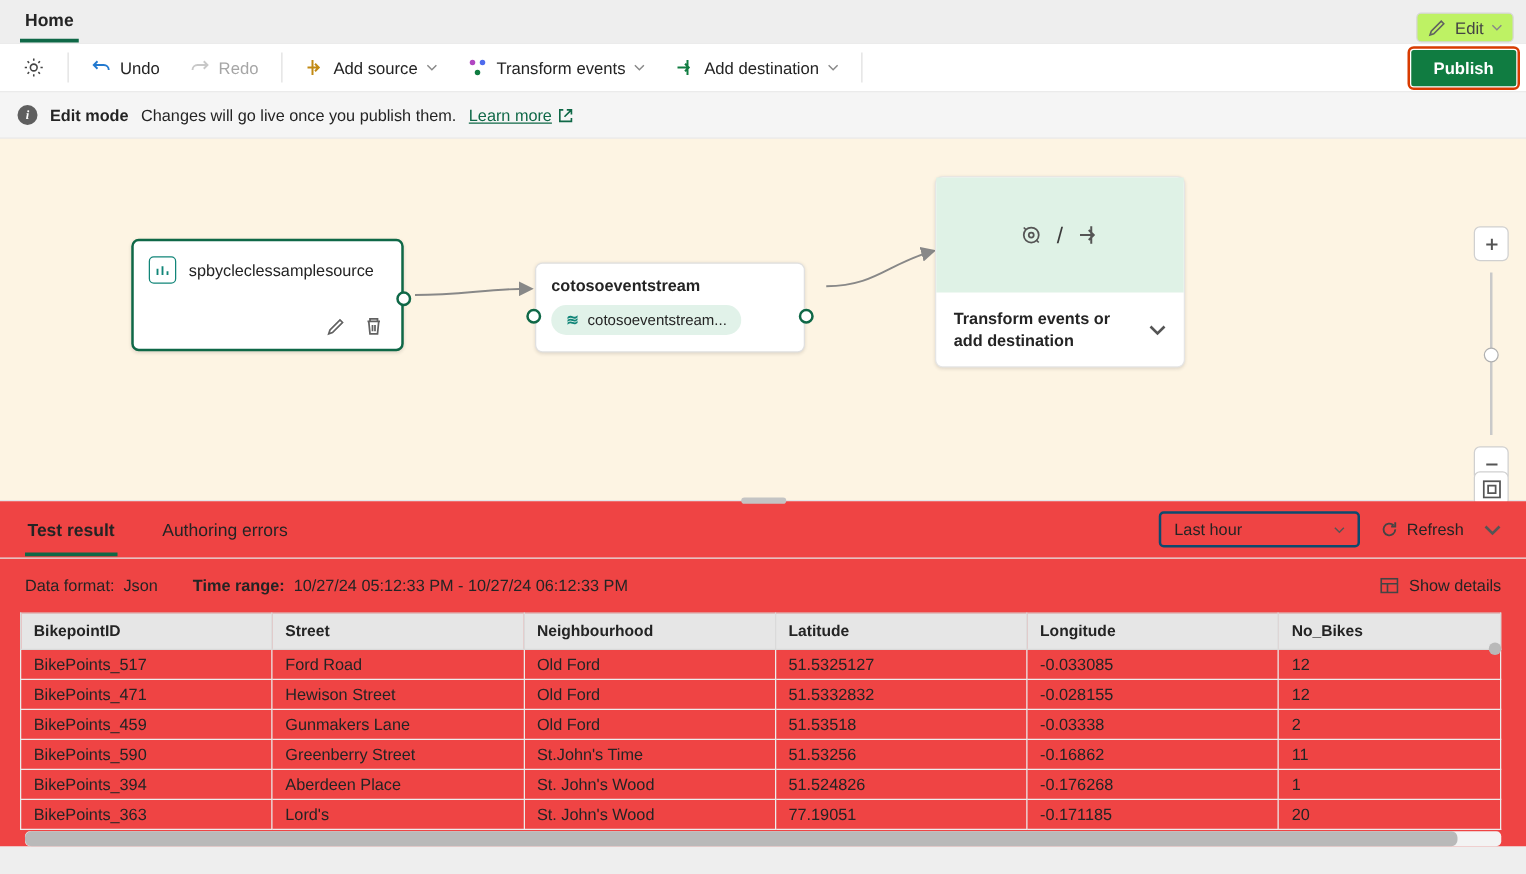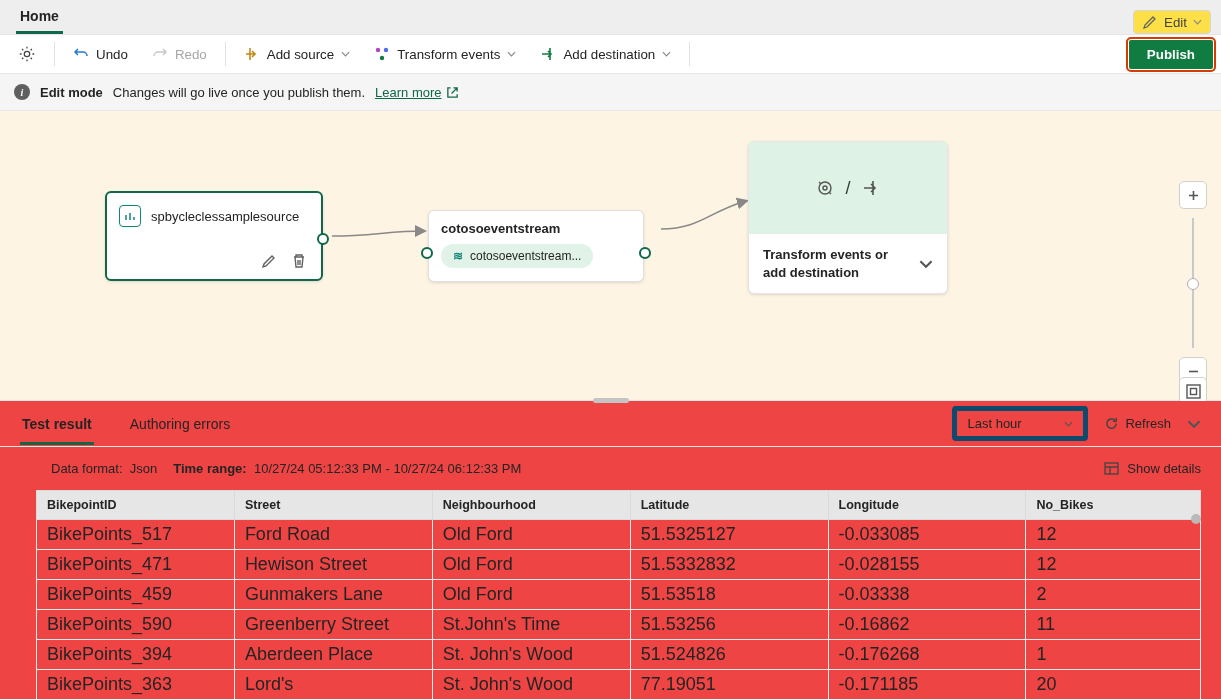--- a/index.html
+++ b/index.html
@@ -1,21 +1,21 @@
 <!DOCTYPE html>
 <html><head>
 <meta charset="utf-8">
 <style>
   * { box-sizing: border-box; margin: 0; padding: 0; }
   body { font-family: "Segoe UI", Arial, sans-serif; font-size: 13px; color: #242424; background: #EEEEEE; width: 1221px; height: 699px; overflow: hidden; }
   
   
   .topbar { display: flex; align-items: flex-end; height: 34px; padding: 0 10px 0 16px; }
   .tab-home { font-size: 14px; font-weight: 600; padding: 7px 4px; border-bottom: 3px solid #0F6847; }
-  .edit-btn { margin-left: auto; display: flex; align-items: center; gap: 6px; border: 1px solid #D6D6D6; border-radius: 4px; background: #fde047; padding: 3px 8px; color: #444; cursor: pointer;}
+  .edit-btn { margin-left: auto; display: flex; align-items: center; gap: 6px; border: 1px solid #D6D6D6; border-radius: 4px; background: #bef264; padding: 3px 8px; color: #444; cursor: pointer;}
   .chev-down { width: 9px; height: 6px; display:inline-block;}
   
   
   .toolbar { display: flex; align-items: center; height: 40px; background: #FFF; border-top: 1px solid #E5E5E5; border-bottom: 1px solid #E5E5E5; padding: 0 8px; gap:4px;}
   .tb-btn { display: inline-flex; align-items: center; gap: 7px; padding: 6px 10px; border-radius: 4px; background: transparent; border: none; cursor: pointer; color: #242424; }
   .tb-btn.disabled { color: #A6A6A6; cursor: default; }
   .tb-sep { width: 1px; background: #E0E0E0; height: 24px; margin: 0 4px; }
   .publish-btn { margin-left: auto; background: #107C41; color: #FFF; font-weight: 600; border: none; padding: 7px 18px; border-radius: 2px; cursor: pointer; outline: 2px solid #D83B01; outline-offset: 1px; }
   
   .icon { width:16px; height:16px; flex:0 0 auto; display:inline-block;}
@@ -58,33 +58,33 @@
   .zoom-fit { position:absolute; right:14px; top:266px; width:28px; height:28px; background:#FFF;border:1px solid #D0D0D0; border-radius:5px; display:flex;align-items:center;justify-content:center;cursor:pointer;}
   
   .drag-handle { position:absolute; left:50%; top:-3px; transform:translateX(-50%); width:36px; height:5px; background:#C4C4C4; border-radius:3px;}
   
   
   .bottom-panel { background:#ef4444; position:relative;}
   .bp-tabs { display:flex; align-items:center; padding:0 20px; border-bottom:1px solid #E6E6E6; height:46px;}
   .bp-tab { padding: 13px 2px; margin-right: 34px; font-size:14px; cursor:pointer;}
   .bp-tab.active { font-weight:600; border-bottom:3px solid #0F6847; padding-bottom:10px;}
   .bp-right { margin-left:auto; display:flex; align-items:center; gap:16px;}
-  .time-filter { border:5px solid #0c4a6e; border-radius:4px; padding:5px 10px; display:flex; align-items:center; gap:8px; width:136px; justify-content:space-between; cursor:pointer;}
+  .time-filter { border:2px solid #0c4a6e; border-radius:4px; padding:5px 10px; display:flex; align-items:center; gap:8px; width:161px; justify-content:space-between; cursor:pointer;}
   .refresh-btn { display:flex;align-items:center;gap:6px; cursor:pointer;}
   .chev-big { width:14px;height:14px; color:#555; cursor:pointer;}
   
-  .bp-meta { display:flex; align-items:flex-end; padding:14px 20px; gap:16px;margin-left:31px;}
+  .bp-meta { display:flex; align-items:flex-end; padding:14px 20px; gap:28px;}
   .bp-meta .label { color:#242424; }
   .show-details { margin-left:auto; display:flex; align-items:center; gap:8px; cursor:pointer;}
   
   
-  .table-wrap { padding:0 20px 0 36px; position:relative;}
+  .table-wrap { padding:0 20px 0 16px; position:relative;}
   table { width: 100%; border-collapse: collapse; table-layout:fixed;}
   th { background:#E6E6E6; text-align:left; font-weight:700; font-size:12.5px; padding:7px 10px; border:1px solid #DADADA;}
-  td { padding:4px 10px; border:1px solid #ECECEC; font-size:18px; white-space:nowrap; overflow:hidden;}
+  td { padding:4px 10px; border:1px solid #ECECEC; font-size:13px; white-space:nowrap; overflow:hidden;}
   
   .vscroll { position:absolute; right:20px; top:22px; width:10px; height:132px; background:transparent;}
   .vscroll .thumb { width:10px; height:10px; background:#B9B9B9; border-radius:5px; margin-top:2px;}
   .hscroll { margin:1px 20px 0 20px; height:12px; background:#F3F3F3; position:relative; border-radius:4px;}
   .hscroll .thumb { position:absolute; left:0; top:0; height:12px; width:97%; background:#B9B9B9; border-radius:5px;}
   
   col.c1{width:17%}col.c2{width:17%}col.c3{width:17%}col.c4{width:17%}col.c5{width:17%}col.c6{width:15%}
 </style>
 </head>
 <body>

